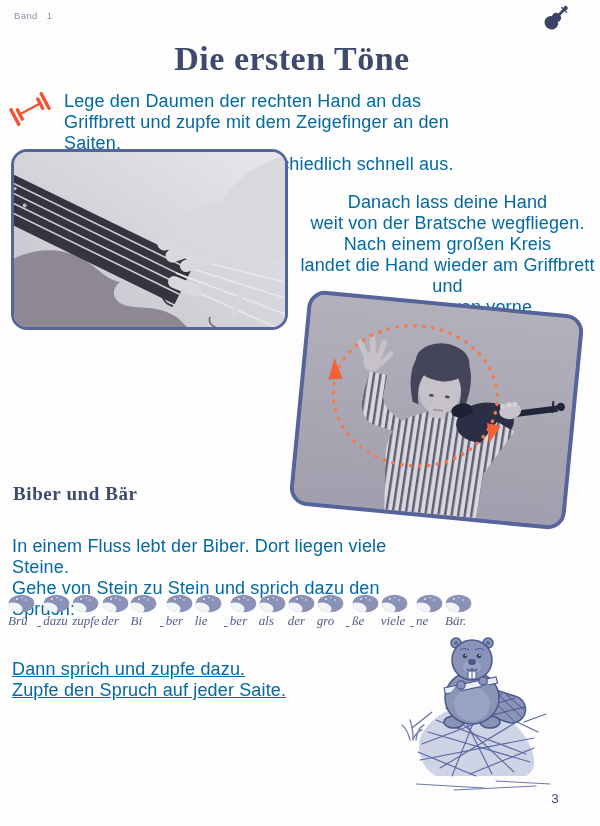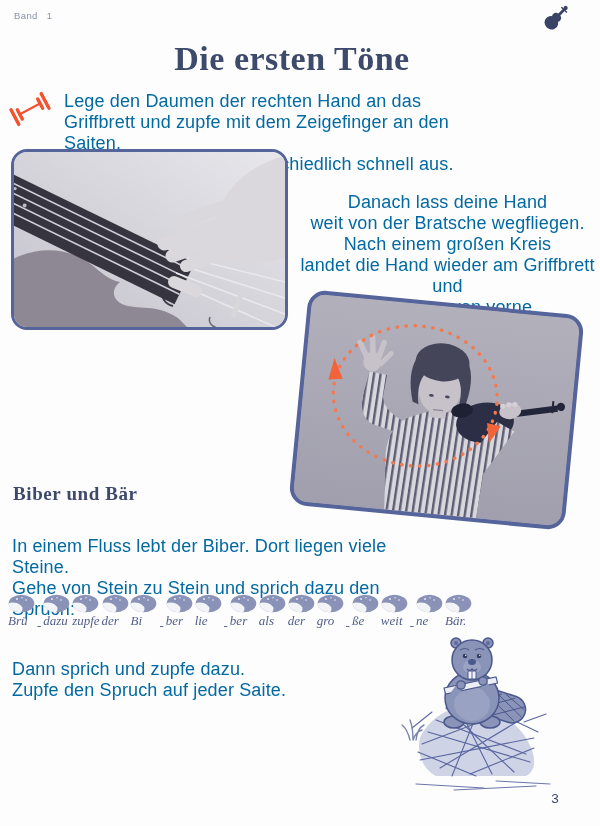--- a/index.html
+++ b/index.html
@@ -24,21 +24,21 @@
   .photo1 svg,.photo2 svg{display:block;width:100%;height:100%;}
   .section-heading{left:13px;top:483px;font-family:"Liberation Serif",serif;
     font-weight:bold;font-size:19px;color:#3d4a6c;letter-spacing:.6px;}
   .section-intro{left:12px;top:536px;width:420px;}
   .chant-row{left:8px;top:594px;width:464px;display:flex;
     justify-content:space-between;align-items:flex-start;}
   .stone-col{display:flex;flex-direction:column;align-items:flex-start;font-style:italic;}
   .stone{width:27px;height:19px;}
   .syllable{font-family:"Liberation Serif",serif;font-size:13px;color:#525e88;white-space:nowrap;}
   .hyphen{padding-top:24px;font-family:"Liberation Serif",serif;font-size:13px;color:#525e88;}
-  .outro-text{left:12px;top:659px;width:320px;}
+  .outro-text{left:12px;top:659px;width:320px;text-decoration:underline;}
   .beaver{left:388px;top:636px;width:175px;height:155px;}
   .page-number{left:540px;top:791px;width:30px;text-align:center;font-size:13.5px;color:#3d4a6c;}
   .icon-violin{left:536px;top:2px;width:42px;height:36px;}
   .icon-dumbbell{left:6px;top:88px;width:48px;height:42px;}
 </style>
 </head>
 <body>
 
 <div class="page">
 
@@ -254,21 +254,21 @@
       <div class="stone-col">
       <svg class="stone" viewBox="0 0 27 19">
         <use href="#stone-sym"></use>
       </svg>
       <span class="syllable">ße</span>
     </div>
       <div class="stone-col">
       <svg class="stone" viewBox="0 0 27 19">
         <use href="#stone-sym"></use>
       </svg>
-      <span class="syllable">weit</span>
+      <span class="syllable">viele</span>
     </div>
       <span class="hyphen">-</span>
       <div class="stone-col">
       <svg class="stone" viewBox="0 0 27 19">
         <use href="#stone-sym"></use>
       </svg>
       <span class="syllable">ne</span>
     </div>
       <div class="stone-col">
       <svg class="stone" viewBox="0 0 27 19">

